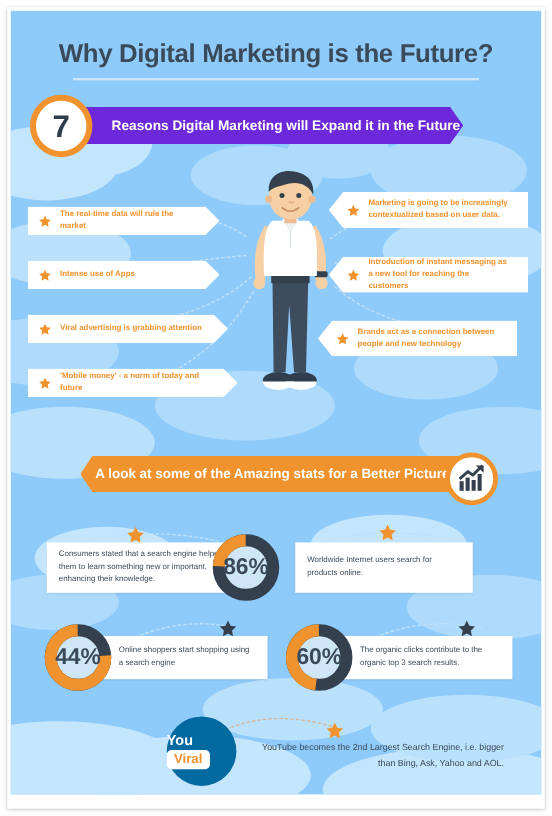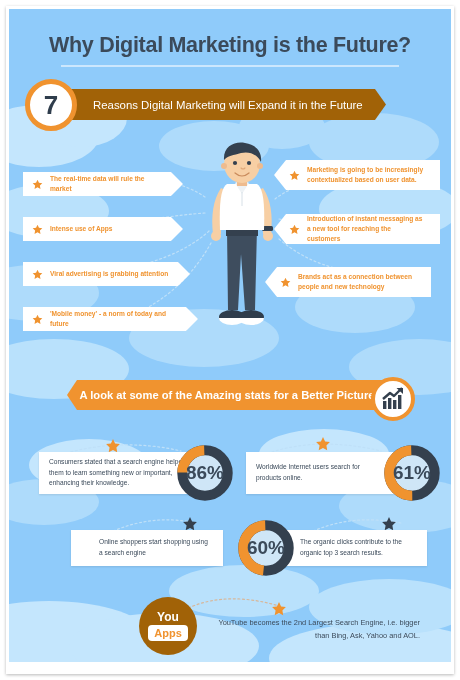--- a/index.html
+++ b/index.html
@@ -45,24 +45,24 @@
     position: absolute; left: 16px; top: 70px;
     width: 52px; height: 52px; border-radius: 50%;
     background: #fff; border: 5px solid #f0932f;
     display: flex; align-items: center; justify-content: center;
     font-size: 26px; font-weight: bold; color: #2f3d4c;
     z-index: 4;
   }
   .banner-reasons {
     position: absolute; left: 52px; top: 80px;
     width: 325px; height: 31px;
-    background: #a16207;
+    background: #6d28d9;
     display: flex; align-items: center;
     padding-left: 32px;
-    color: #fff; font-size: 11.4px; font-weight: normal;
+    color: #fff; font-size: 11.4px; font-weight: bold;
     clip-path: polygon(0 0, calc(100% - 11px) 0, 100% 50%, calc(100% - 11px) 100%, 0 100%);
     z-index: 3;
   }
 
   
   .guy { position: absolute; left: 196px; top: 133px; width: 74px; height: 196px; z-index: 3; }
 
   
   .dots { position: absolute; left: 0; top: 130px; width: 442px; height: 210px; z-index: 1; }
 
@@ -117,23 +117,23 @@
   .donut .pct {
     position: absolute; left: 0; top: 0; width: 100%; height: 100%;
     display: flex; align-items: center; justify-content: center;
     font-size: 19px; font-weight: bold; color: #3b4a5a;
   }
 
   
   .yt-badge {
     position: absolute; left: 130px; top: 588px;
     width: 58px; height: 58px; border-radius: 50%;
-    background: #a16207;
+    background: #0369a1;
     display: flex; flex-direction: column;
-    align-items: center; justify-content: center;
+    align-items: flex-start; justify-content: center;
     z-index: 3; gap: 2px;
   }
   .yt-you { color: #fff; font-size: 12px; font-weight: bold; line-height: 1; }
   .yt-tube {
     background: #fff; color: #f0932f;
     font-size: 11px; font-weight: bold; line-height: 1;
     padding: 2.5px 6px; border-radius: 4px;
   }
   .yt-text {
     position: absolute; left: 196px; top: 608px; width: 215px;
@@ -303,29 +303,29 @@
       <circle cx="21" cy="21" r="15.9" fill="#cfe6f7"></circle>
       <circle cx="21" cy="21" r="15.9" fill="none" stroke="#34404e" stroke-width="7"></circle>
       <circle cx="21" cy="21" r="15.9" fill="none" stroke="#f0932f" stroke-width="7" stroke-dasharray="23.9 76.1" stroke-dashoffset="25" transform="scale(-1,1) translate(-42,0)"></circle>
     </svg>
     <div class="pct">86%</div>
   </div>
 
   <div class="stat-card" style="left:237px; top:443px; width:148px; height:42px;">
     <div class="stxt">Worldwide Internet users search for products online.</div>
   </div>
-  <div class="donut" style="left:373px; top:434px; width:60px; height:60px;">
+
+  <div class="donut" style="left:26px; top:509px; width:60px; height:60px;">
     <svg width="60" height="60" viewBox="0 0 42 42">
       <circle cx="21" cy="21" r="15.9" fill="#cfe6f7"></circle>
       <circle cx="21" cy="21" r="15.9" fill="none" stroke="#34404e" stroke-width="7"></circle>
-      <circle cx="21" cy="21" r="15.9" fill="none" stroke="#f0932f" stroke-width="7" stroke-dasharray="50 50" stroke-dashoffset="25" transform="scale(-1,1) translate(-42,0)"></circle>
-    </svg>
-    <div class="pct">61%</div>
-  </div>
-
+      <circle cx="21" cy="21" r="15.9" fill="none" stroke="#f0932f" stroke-width="7" stroke-dasharray="76 24" stroke-dashoffset="25" transform="scale(-1,1) translate(-42,0)"></circle>
+    </svg>
+    <div class="pct">44%</div>
+  </div>
   <div class="stat-card" style="left:62px; top:521px; width:152px; height:36px;">
     <div class="stxt" style="padding-left:28px;">Online shoppers start shopping using a search engine</div>
   </div>
 
   <div class="donut" style="left:227px; top:509px; width:60px; height:60px;">
     <svg width="60" height="60" viewBox="0 0 42 42">
       <circle cx="21" cy="21" r="15.9" fill="#cfe6f7"></circle>
       <circle cx="21" cy="21" r="15.9" fill="none" stroke="#34404e" stroke-width="7"></circle>
       <circle cx="21" cy="21" r="15.9" fill="none" stroke="#f0932f" stroke-width="7" stroke-dasharray="48 52" stroke-dashoffset="25" transform="scale(-1,1) translate(-42,0)"></circle>
     </svg>
@@ -352,17 +352,17 @@
     </g>
   </svg>
 
   <svg style="position:absolute; left:150px; top:585px; width:200px; height:40px; z-index:2;" viewBox="0 0 200 40">
     <path d="M10 26 C 40 2, 80 0, 120 12" fill="none" stroke="#d8b79a" stroke-width="1.2" stroke-dasharray="2 2.6" stroke-linecap="round"></path>
     <path d="M120 8l2.1 4.4 4.8.7-3.5 3.4.8 4.8-4.2-2.3-4.3 2.3.9-4.8-3.5-3.4 4.8-.7z" fill="#f0932f"></path>
   </svg>
 
   <div class="yt-badge">
     <div class="yt-you">You</div>
-    <div class="yt-tube">Apps</div>
+    <div class="yt-tube">Viral</div>
   </div>
   <div class="yt-text">YouTube becomes the 2nd Largest Search Engine, i.e. bigger than Bing, Ask, Yahoo and AOL.</div>
 
 </div>
 
 </body></html>

